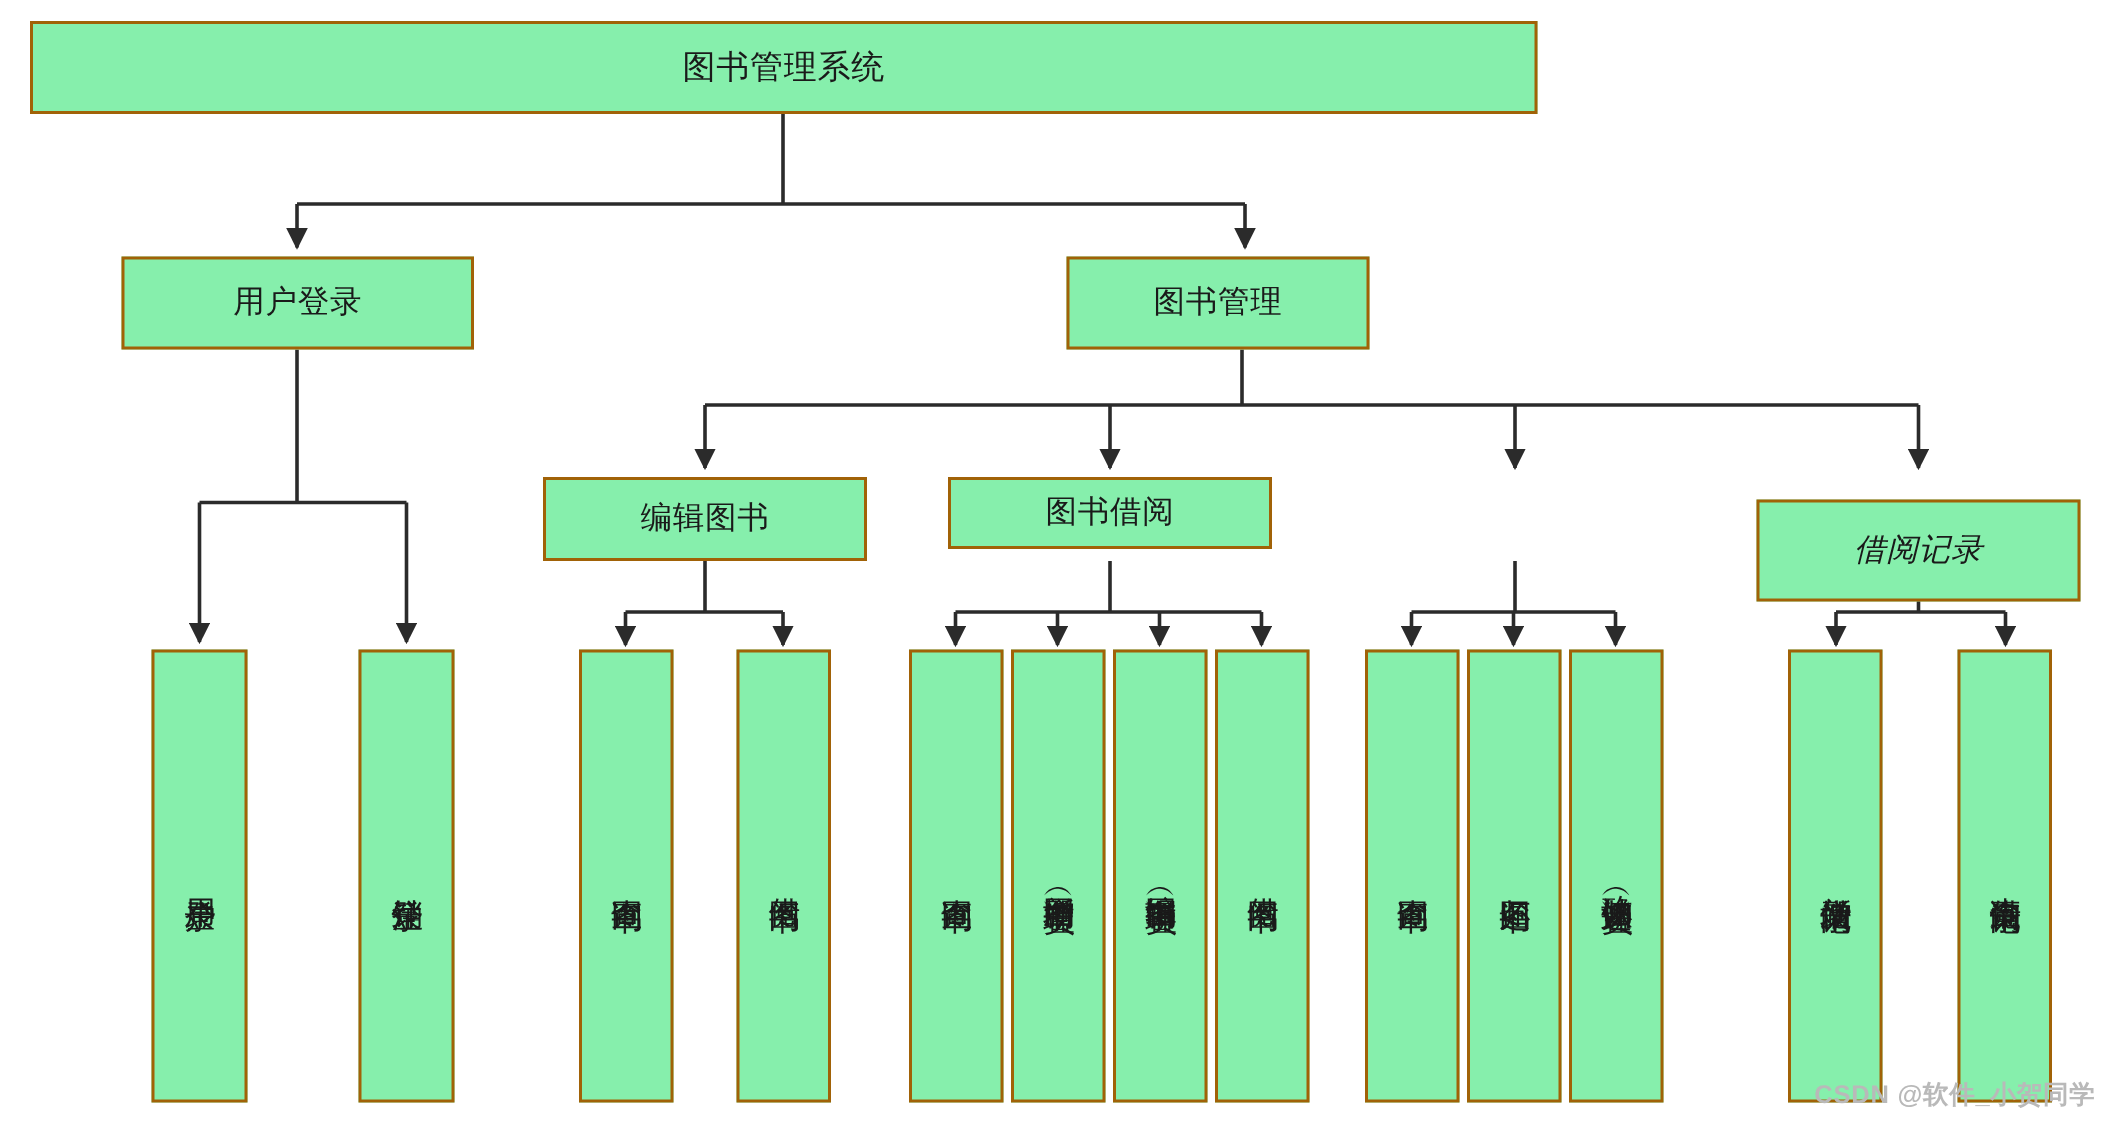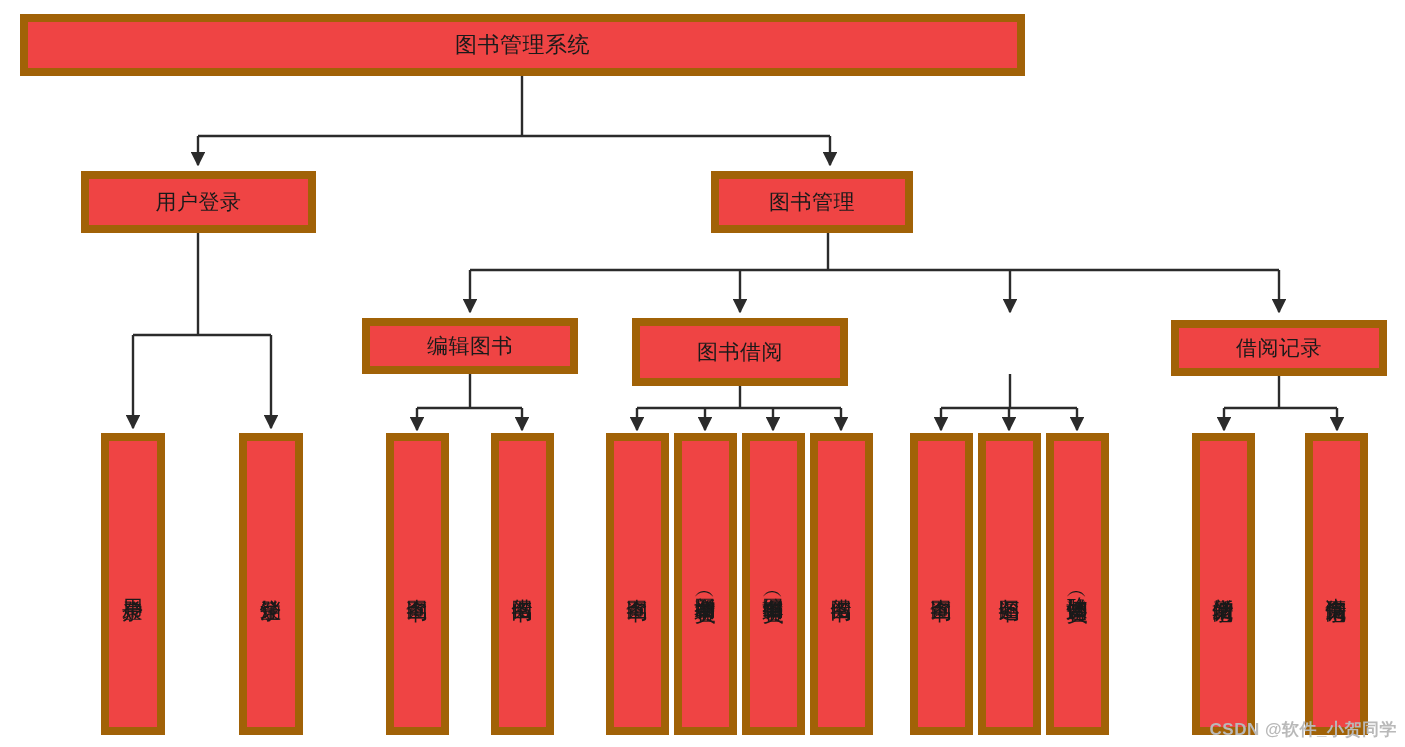--- a/index.html
+++ b/index.html
@@ -21,22 +21,22 @@
     position: absolute;
     left: 0;
     top: 0;
     width: 1405px;
     height: 747px;
     pointer-events: none;
   }
   .node {
     position: absolute;
     box-sizing: border-box;
-    background: #ef4444;
-    border: 8px solid #a16207;
+    background: #86efac;
+    border: 2px solid #a16207;
     display: flex;
     align-items: center;
     justify-content: center;
     color: #1a1a1a;
   }
   .node .label {
     display: block;
     text-align: center;
     line-height: 1.18;
   }
@@ -137,26 +137,26 @@
   </div>
 
   <div class="node horiz" style="left:711px; top:171px; width:202px; height:62px;">
     <span class="label">图书管理</span>
   </div>
 
   <div class="node horiz" style="left:362px; top:318px; width:216px; height:56px;">
     <span class="label">编辑图书</span>
   </div>
 
-  <div class="node horiz" style="left:632px; top:318px; width:216px; height:68px;">
+  <div class="node horiz" style="left:632px; top:318px; width:216px; height:48px;">
     <span class="label">图书借阅</span>
   </div>
 
 
-  <div class="node horiz" style="left:1171px; top:320px; width:216px; height:56px;">
+  <div class="node horiz" style="left:1171px; top:333px; width:216px; height:68px;font-style:italic;">
     <span class="label">借阅记录</span>
   </div>
 
   <div class="node vert" style="left:101px; top:433px; width:64px; height:302px;">
     <span class="label">用户登录</span>
   </div>
 
   <div class="node vert" style="left:239px; top:433px; width:64px; height:302px;">
     <span class="label">注销登录</span>
   </div>

